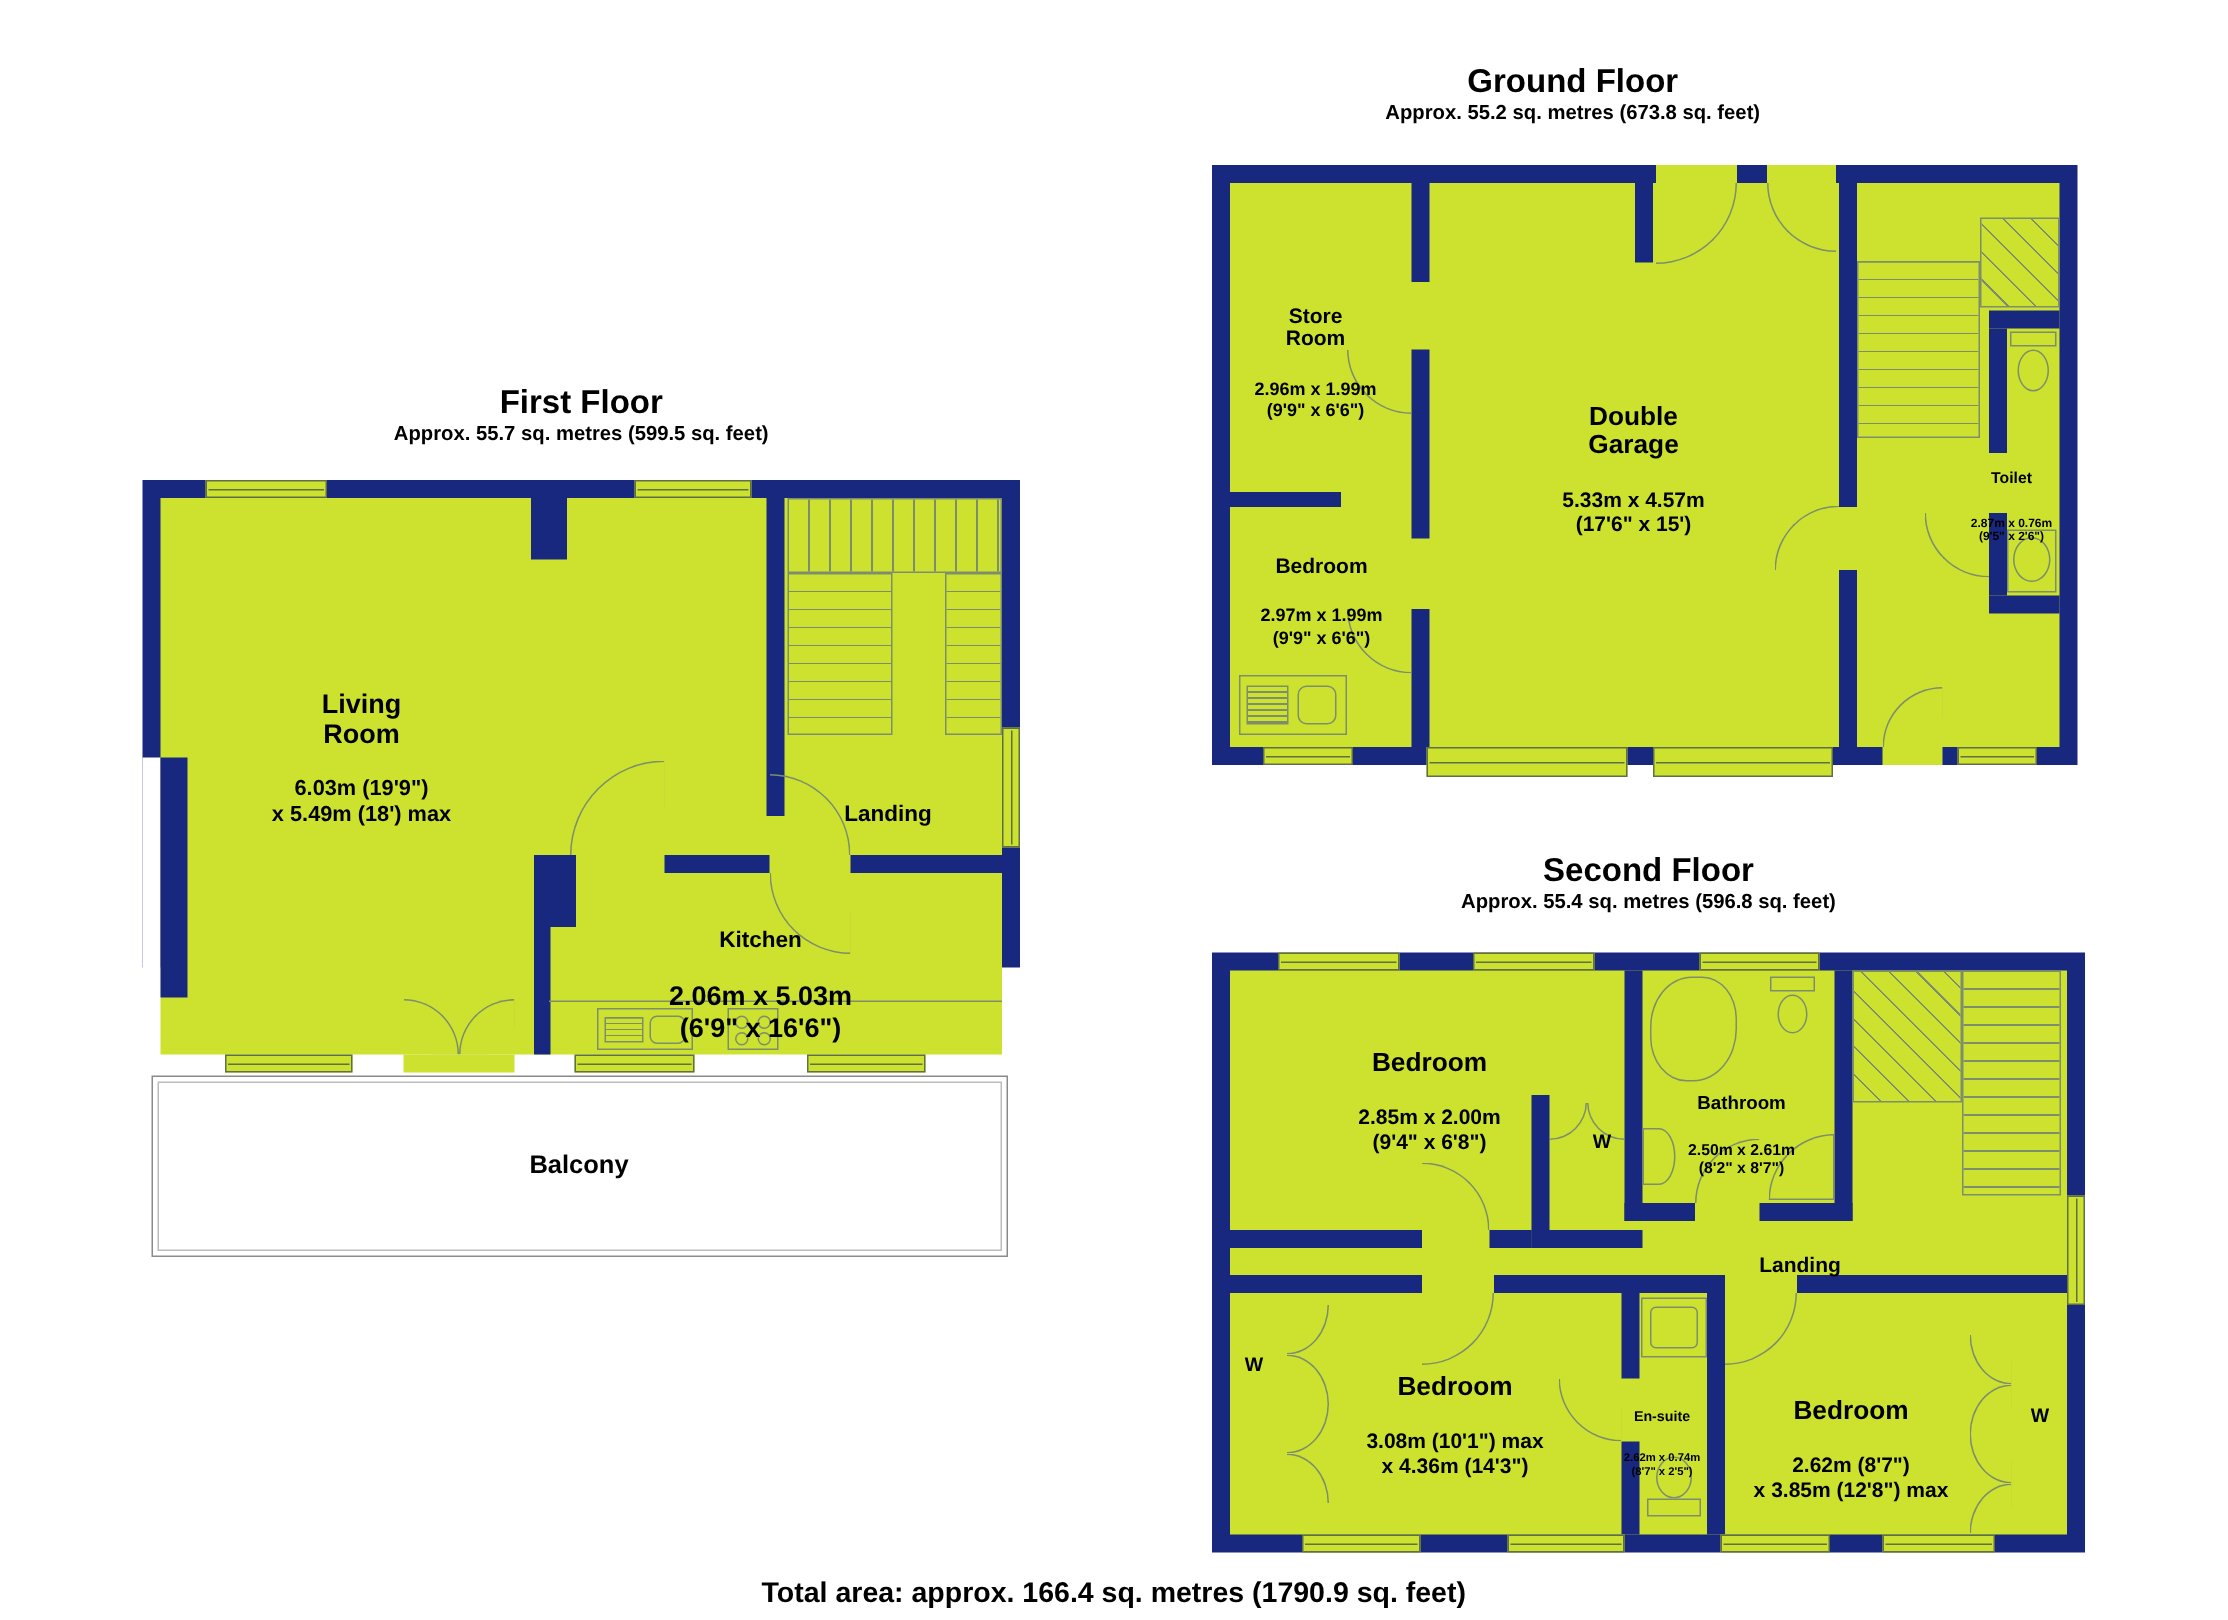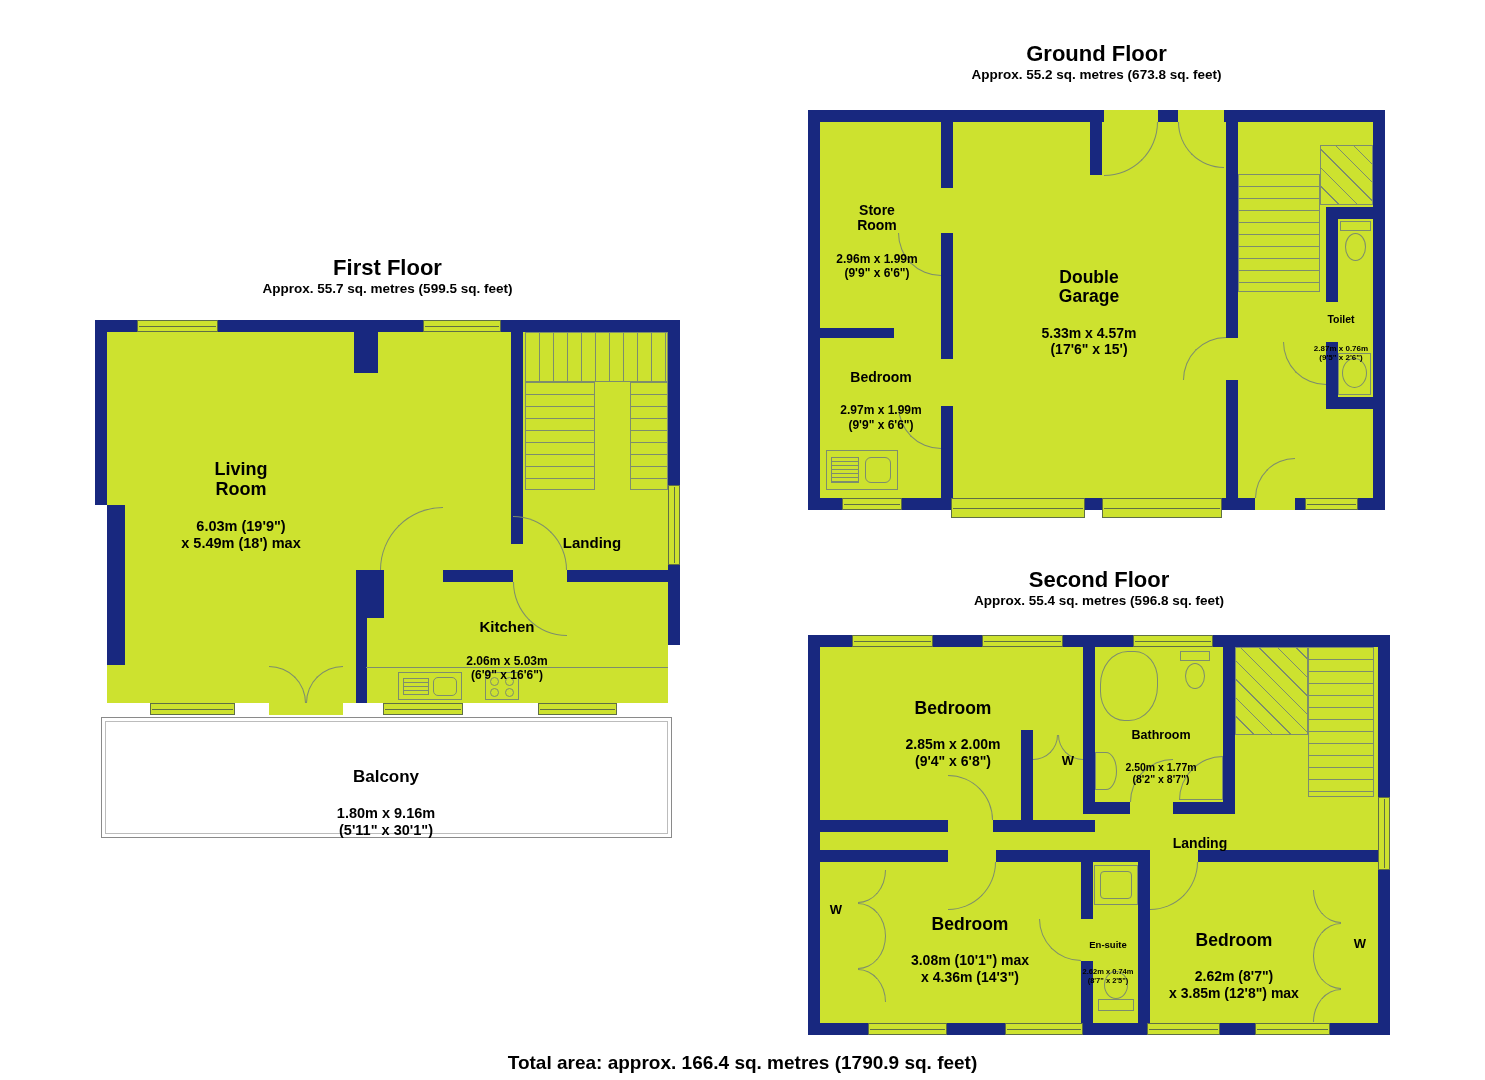--- a/index.html
+++ b/index.html
@@ -94,33 +94,31 @@
       <div class="nm" style="font-size:18px;">Living
 Room</div>
       <div class="dm" style="font-size:14.5px;">6.03m (19'9")
 x 5.49m (18') max</div>
     </div>
     <div class="lbl" style="left:437px;top:197px;width:120px;">
       <div class="nm" style="font-size:15px;">Landing</div>
     </div>
     <div class="lbl" style="left:332px;top:281px;width:160px;">
       <div class="nm" style="font-size:15px;">Kitchen</div>
-      <div class="dm" style="font-size:12px;">2.06m x 5.03m
+      <div class="dm" style="font-size:18px;">2.06m x 5.03m
 (6'9" x 16'6")</div>
     </div>
   </div>
 
   <div class="balcony" style="left:101px;top:717px;width:571px;height:121px;"></div>
   <div class="lbl" style="left:206px;top:750px;width:360px;">
     <div class="nm" style="font-size:17px;">Balcony</div>
-    <div class="dm" style="font-size:14.5px;">1.80m x 9.16m
-(5'11" x 30'1")</div>
-  </div>
-
-  <div class="hdr" style="left:808px;top:42px;width:577px;">
+  </div>
+
+  <div class="hdr" style="left:760px;top:42px;width:577px;">
     <div class="t">Ground Floor</div>
     <div class="s">Approx. 55.2 sq. metres (673.8 sq. feet)</div>
   </div>
 
   <div class="plan" style="left:808px;top:110px;width:577px;height:400px;overflow:visible;">
     <div class="floor" style="left:12px;top:12px;width:553px;height:376px;"></div>
 
     <div class="wall" style="left:133px;top:12px;width:12px;height:66px;"></div>
     <div class="wall" style="left:133px;top:123px;width:12px;height:126px;"></div>
     <div class="wall" style="left:133px;top:296px;width:12px;height:92px;"></div>
@@ -253,21 +251,21 @@
     <div class="window h" style="left:447px;top:388px;width:75px;height:12px;"></div>
     <div class="window v" style="left:570px;top:162px;width:12px;height:73px;"></div>
 
     <div class="lbl" style="left:45px;top:46px;width:200px;">
       <div class="nm" style="font-size:17.5px;">Bedroom</div>
       <div class="dm" style="font-size:14px;">2.85m x 2.00m
 (9'4" x 6'8")</div>
     </div>
     <div class="lbl" style="left:273px;top:76px;width:160px;">
       <div class="nm" style="font-size:12.5px;">Bathroom</div>
-      <div class="dm" style="font-size:10.5px;">2.50m x 1.77m
+      <div class="dm" style="font-size:10.5px;">2.50m x 2.61m
 (8'2" x 8'7")</div>
     </div>
     <div class="lbl" style="left:332px;top:183px;width:120px;">
       <div class="nm" style="font-size:14px;">Landing</div>
     </div>
     <div class="lbl" style="left:62px;top:262px;width:200px;">
       <div class="nm" style="font-size:17.5px;">Bedroom</div>
       <div class="dm" style="font-size:14px;">3.08m (10'1") max
 x 4.36m (14'3")</div>
     </div>

